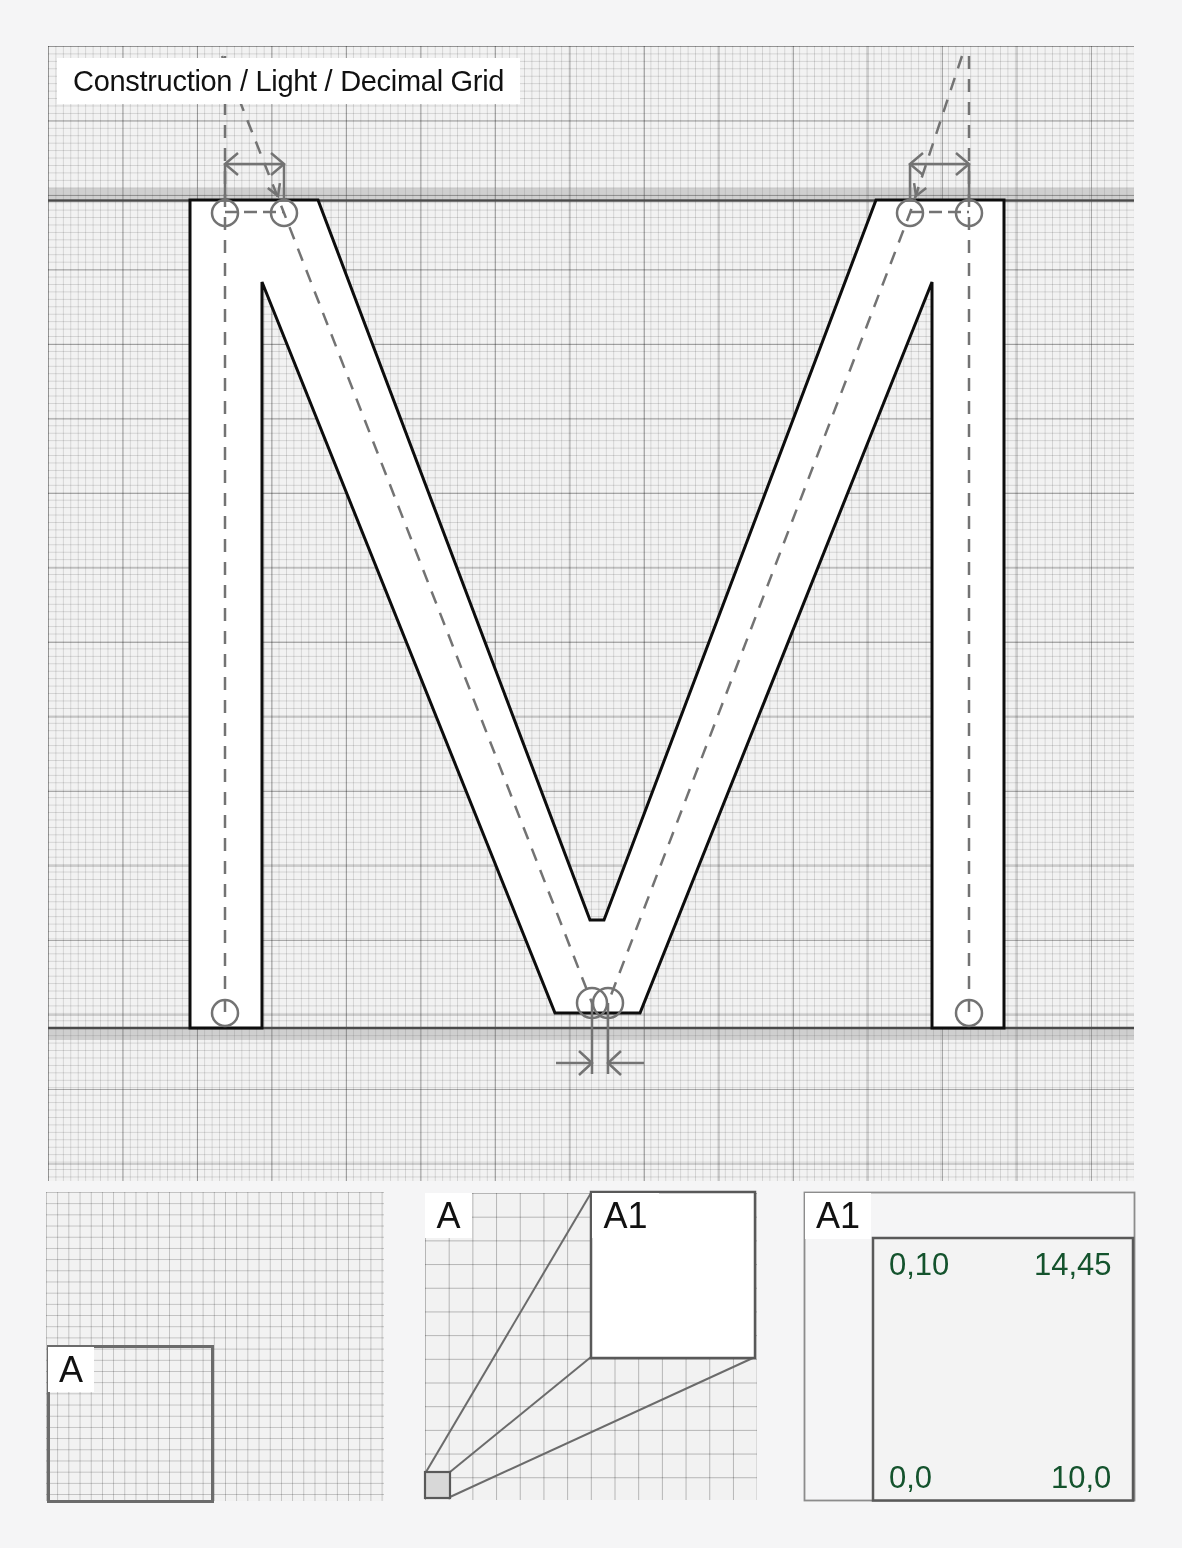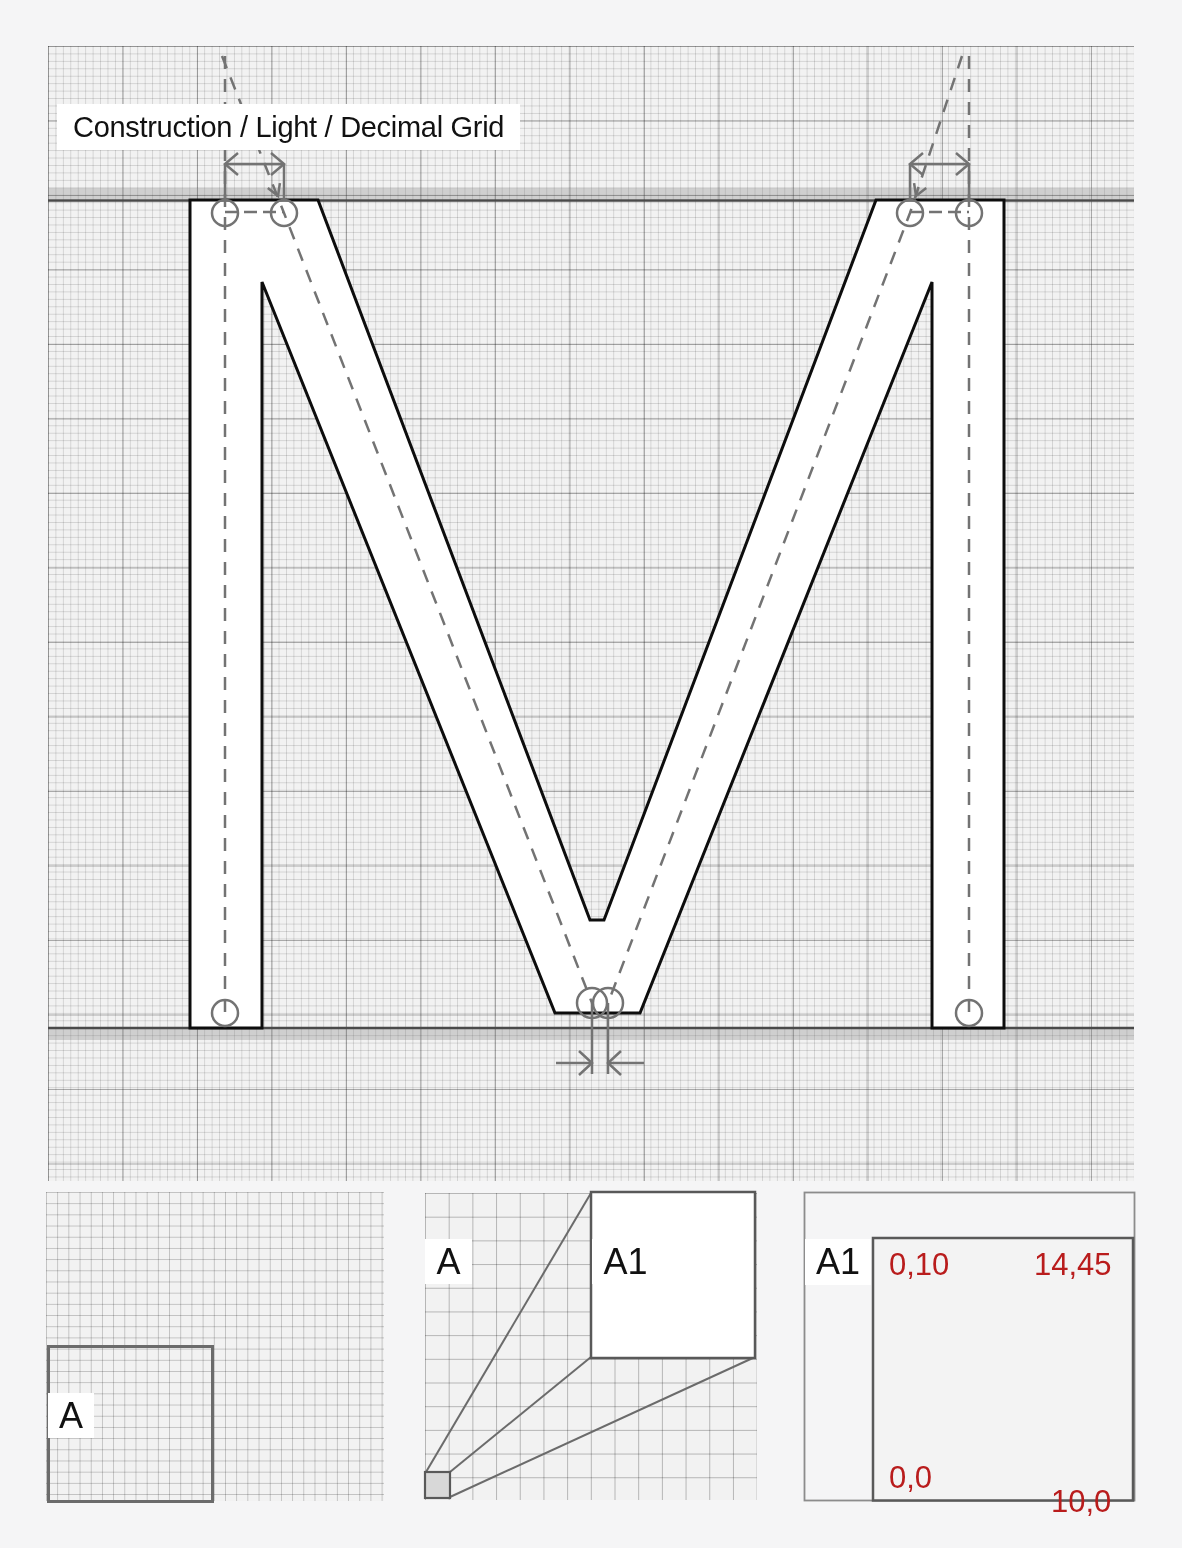--- a/index.html
+++ b/index.html
@@ -30,39 +30,39 @@
   #p2-grid{
     left:425px;top:1193px;width:332px;height:307px;
     background-image:
       linear-gradient(to right, rgba(0,0,0,0.25) 1px, transparent 1px),
       linear-gradient(to bottom, rgba(0,0,0,0.25) 1px, transparent 1px);
     background-size:23.7px 23.7px;
   }
   svg.overlay{position:absolute;left:0;top:0;z-index:5;}
   .chip{
     position:absolute;z-index:10;background:#ffffff;color:#111;
-    display:flex;align-items:center;justify-content:center;margin-top:46px;
+    display:flex;align-items:center;justify-content:center;
   }
   #title-chip{
     left:57px;top:58px;height:46px;padding:0 16px;
     font-size:29px;letter-spacing:-0.3px;white-space:nowrap;
     justify-content:flex-start;
   }
   .panel-label{font-size:36px;}
   #p1-chip{left:48px;top:1347px;width:46px;height:45px;}
   #p2-chipA{left:425px;top:1193px;width:47px;height:45px;}
   #p2-chipA1{left:592px;top:1193px;width:67px;height:45px;}
   #p3-chipA1{left:805px;top:1193px;width:66px;height:46px;}
   .coord{
-    position:absolute;z-index:10;font-size:31px;color:#b91c1c;white-space:nowrap;
+    position:absolute;z-index:10;font-size:31px;color:#14532d;white-space:nowrap;
   }
   #coord-tl{left:889px;top:1247px;}
   #coord-tr{left:1034px;top:1247px;}
   #coord-bl{left:889px;top:1460px;}
-  #coord-br{left:1051px;top:1460px;margin-top:24px;}
+  #coord-br{left:1051px;top:1460px;}
 </style>
 </head>
 <body>
 
 <div class="grid" id="main-grid"></div>
 <div class="grid" id="p1-grid"></div>
 <div class="grid" id="p2-grid"></div>
 
 <svg class="overlay" width="1182" height="1548" viewBox="0 0 1182 1548">
 

